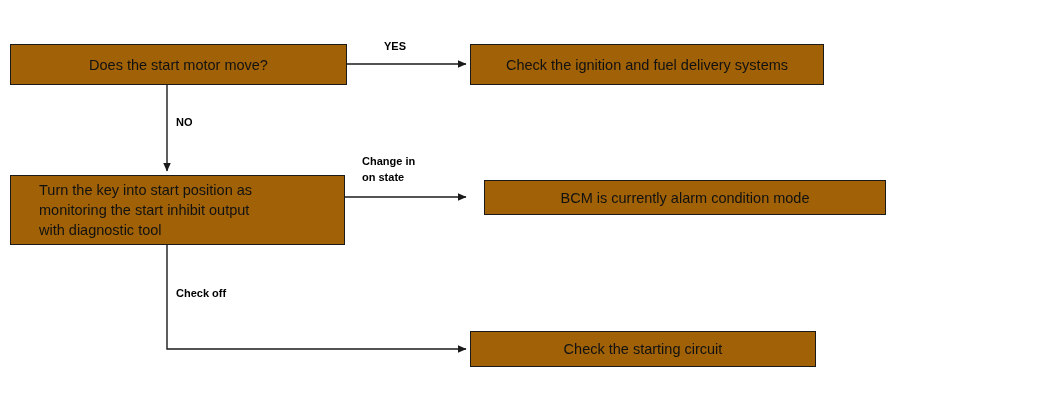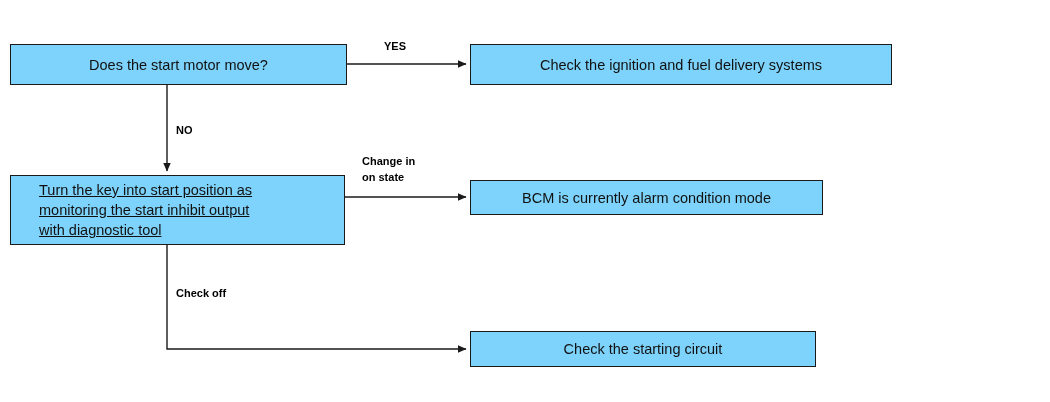--- a/index.html
+++ b/index.html
@@ -16,37 +16,36 @@
     position: relative;
     width: 1050px;
     height: 402px;
     background: #ffffff;
     overflow: hidden;
   }
   .node-box {
     position: absolute;
     box-sizing: border-box;
     border: 1px solid #1a1a1a;
-    background: #7dd3fc;
+    background: #a16207;
     display: flex;
     align-items: center;
     font-size: 14.5px;
     line-height: 20px;
     color: #111111;
   }
   .node-box.center-text {
     justify-content: center;
     text-align: center;
   }
   .node-box.left-text {
     justify-content: flex-start;
     text-align: left;
     padding: 4px 27px 4px 28px;
     align-items: flex-start;
-    text-decoration: underline;
   }
   .node-box .box-label {
     display: block;
     white-space: pre-line;
   }
   .edge-label {
     position: absolute;
     font-size: 11px;
     font-weight: bold;
     line-height: 16px;
@@ -91,40 +90,40 @@
 
     <g>
       <path d="M167,245 L167,349 L466,349" fill="none" stroke="#1a1a1a" stroke-width="1.4" marker-end="url(#arrowhead)"></path>
     </g>
   </svg>
 
   <div class="node-box center-text" style="left:10px; top:44px; width:337px; height:41px;">
     <span class="box-label">Does the start motor move?</span>
   </div>
 
-  <div class="node-box center-text" style="left:470px; top:44px; width:422px; height:41px;">
+  <div class="node-box center-text" style="left:470px; top:44px; width:354px; height:41px;">
     <span class="box-label">Check the ignition and fuel delivery systems</span>
   </div>
 
   <div class="node-box left-text" style="left:10px; top:175px; width:335px; height:70px;">
     <span class="box-label">Turn the key into start position as
 monitoring the start inhibit output
 with diagnostic tool</span>
   </div>
 
-  <div class="node-box center-text" style="left:470px; top:180px; width:353px; height:35px;">
+  <div class="node-box center-text" style="left:484px; top:180px; width:402px; height:35px;">
     <span class="box-label">BCM is currently alarm condition mode</span>
   </div>
 
   <div class="node-box center-text" style="left:470px; top:331px; width:346px; height:36px;">
     <span class="box-label">Check the starting circuit</span>
   </div>
 
   <div class="edge-label left-al" style="left:384px; top:38px;">YES</div>
 
-  <div class="edge-label left-al" style="left:176px; top:114px;margin-top:8px;">NO</div>
+  <div class="edge-label left-al" style="left:176px; top:114px;">NO</div>
 
   <div class="edge-label left-al" style="left:362px; top:153px;">Change in
 on state</div>
 
   <div class="edge-label left-al" style="left:176px; top:285px;">Check off</div>
 
 </div>
 
 </body></html>

